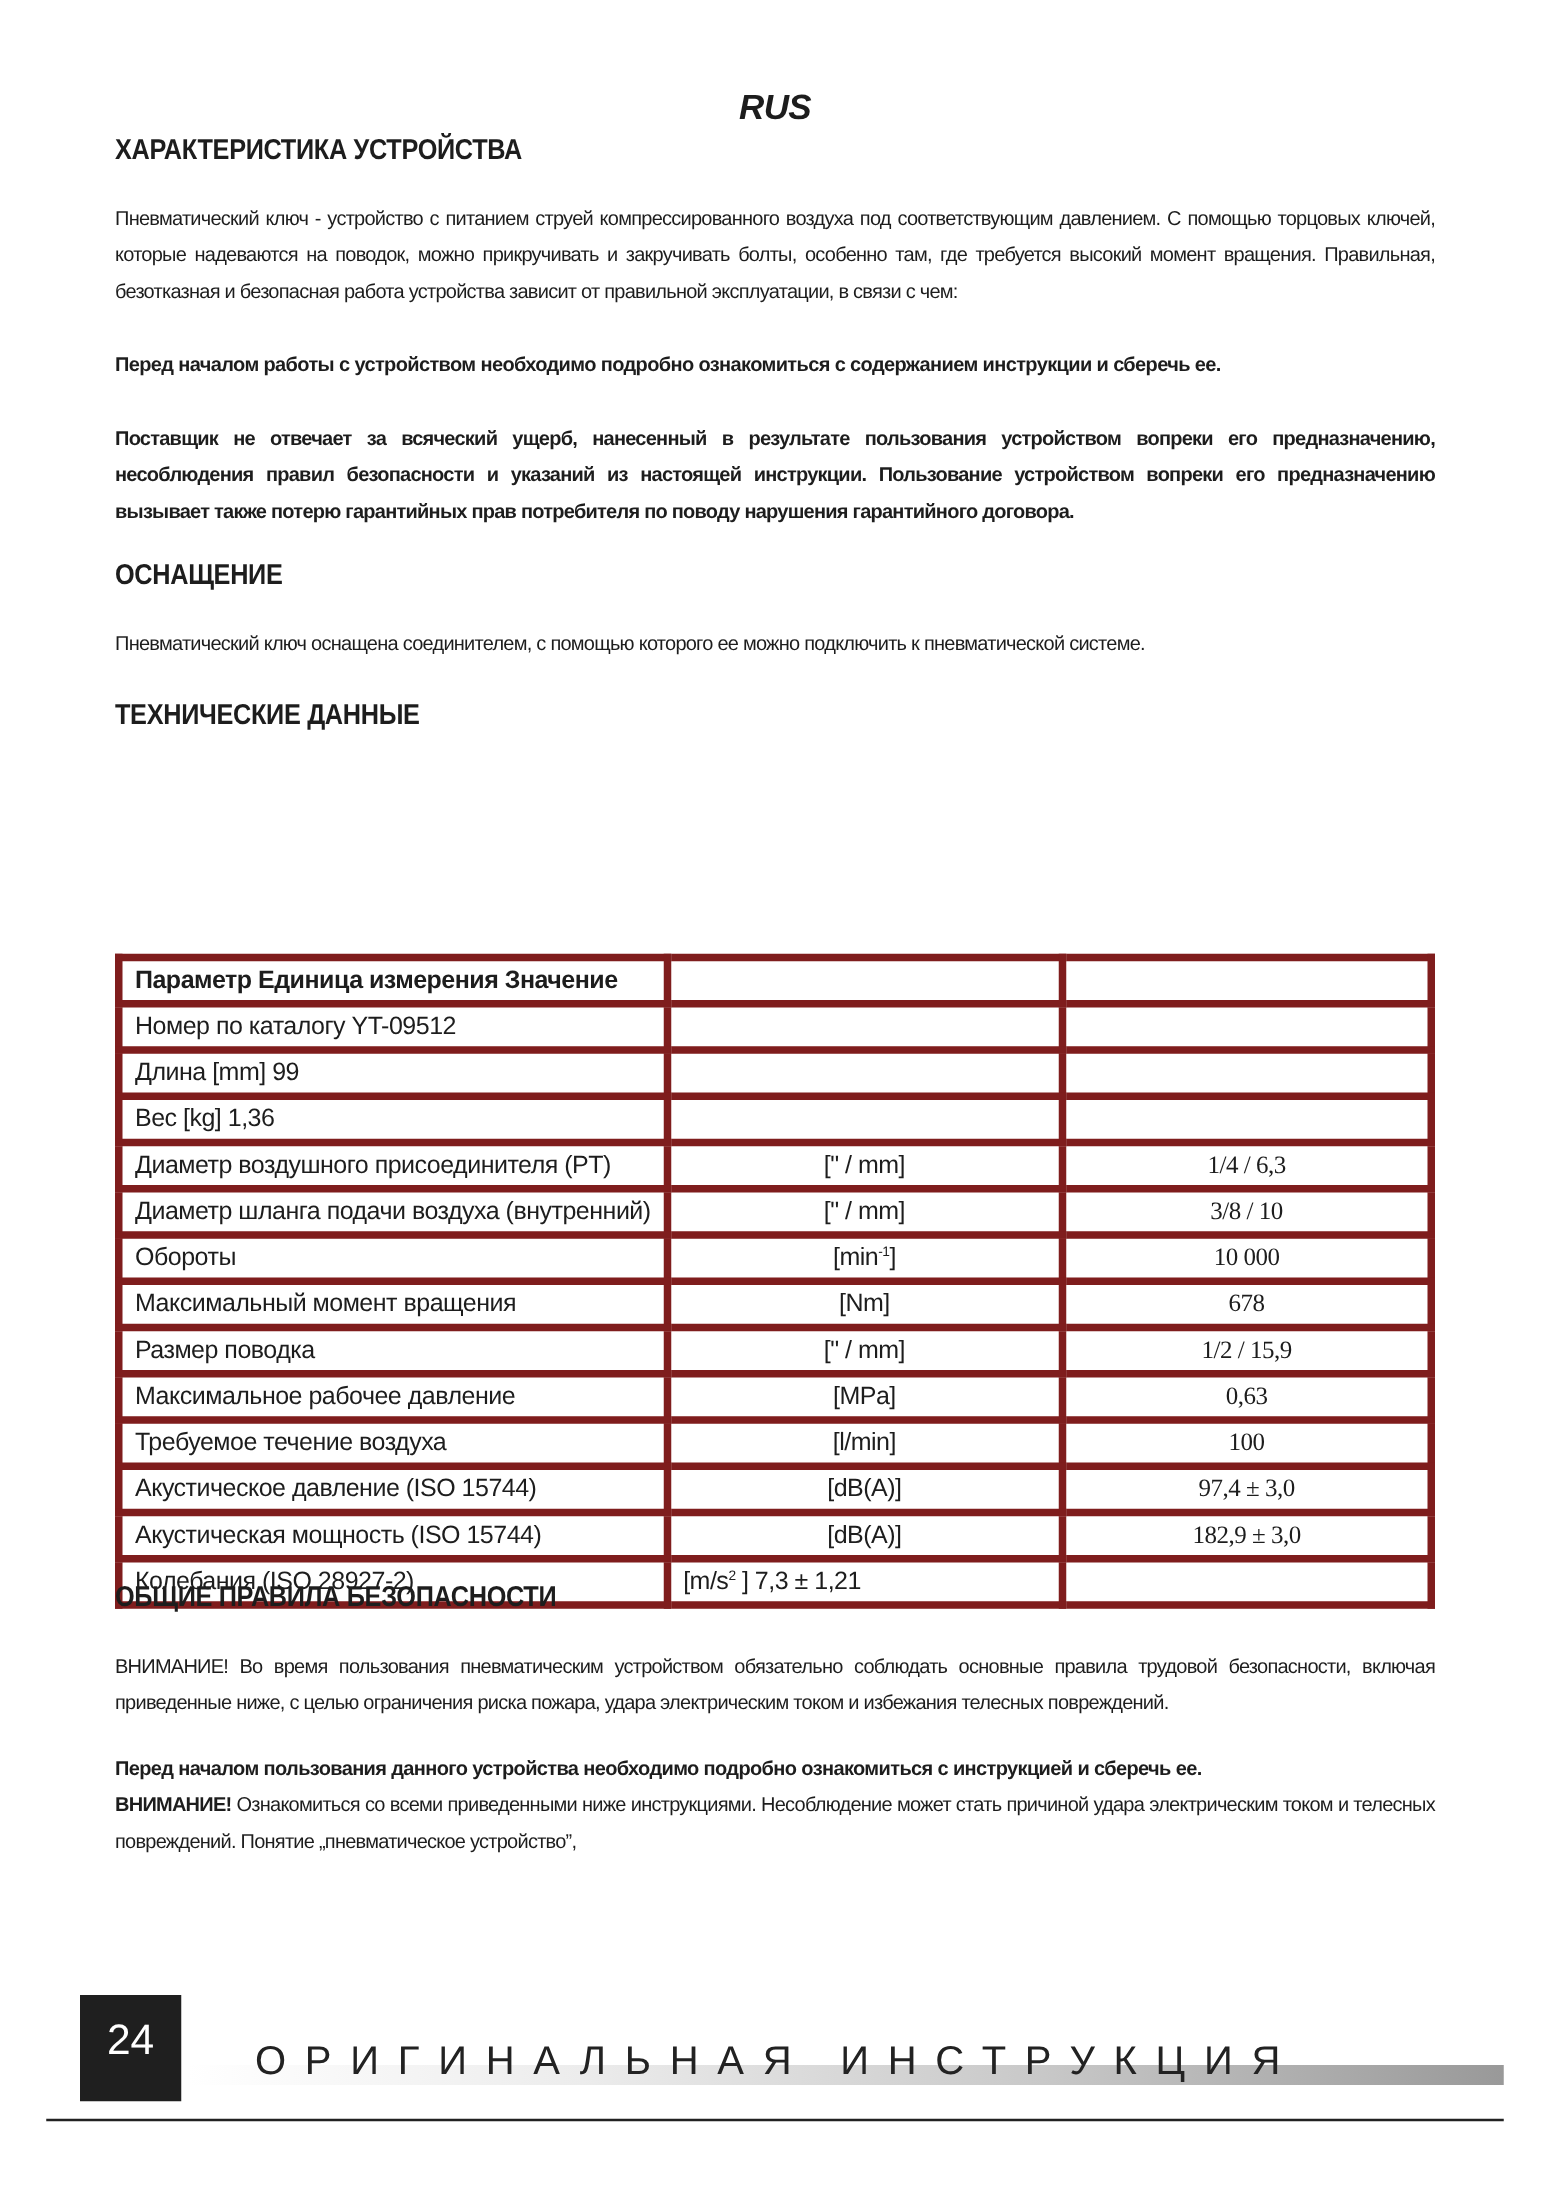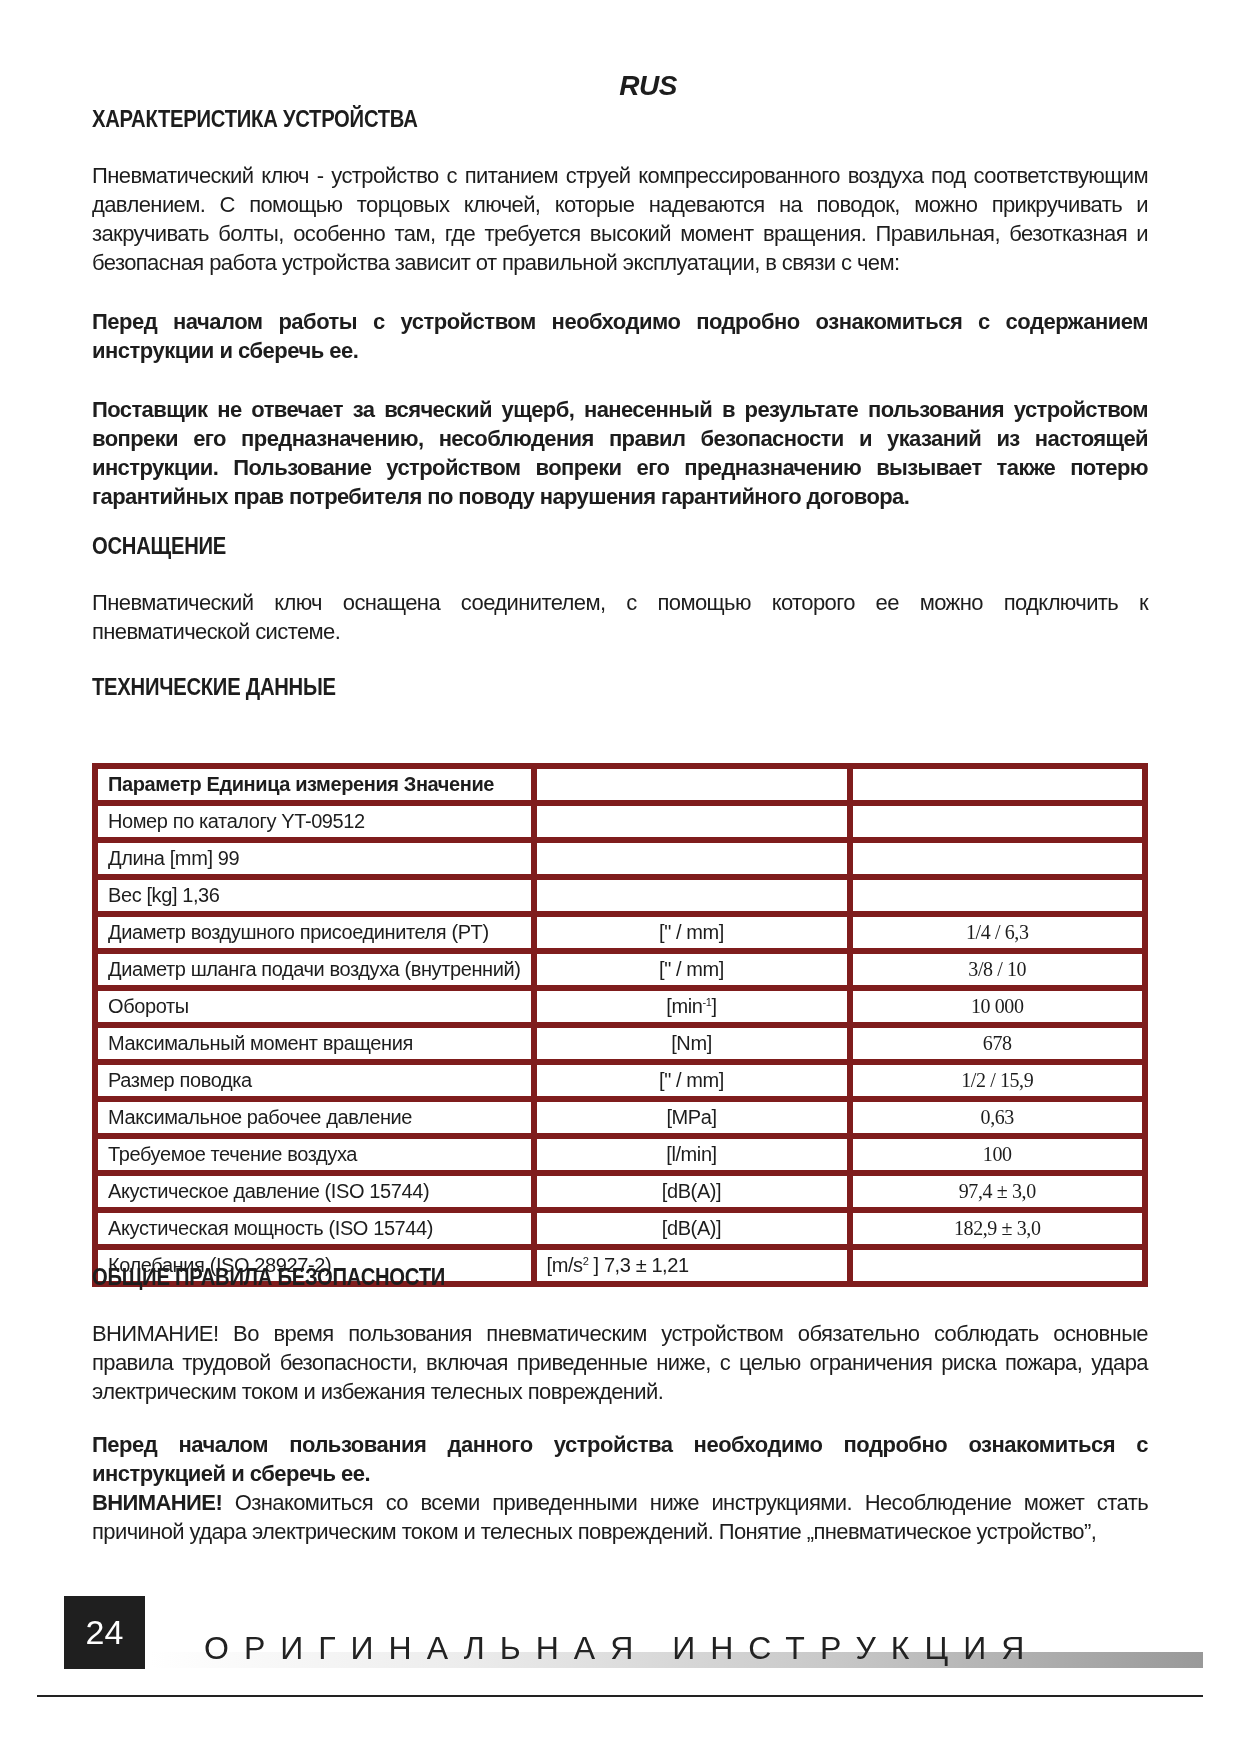--- a/index.html
+++ b/index.html
@@ -1,40 +1,40 @@
 <!DOCTYPE html>
 <html><head>
 <meta charset="utf-8">
 <style>
   html, body { margin: 0; padding: 0; background: #ffffff; }
   body { width: 1241px; height: 1754px; position: relative; overflow: hidden;
          font-family: "Liberation Sans", sans-serif; color: #1d1d1d; }
   .page { position: absolute; left: 0; top: 0; width: 1241px; height: 1754px; }
-  .lang { position: absolute; left: 588px; top: 70px; width: 120px; text-align: center;
+  .lang { position: absolute; left: 560px; top: 70px; width: 120px; text-align: center;
           font-weight: bold; font-style: italic; font-size: 28px; letter-spacing: -0.5px; }
   .content { position: absolute; left: 92px; top: 106px; width: 1056px; }
   h2 { font-size: 23px; font-weight: bold; margin: 0; letter-spacing: -0.3px;
        transform: scaleX(0.88); transform-origin: left; white-space: nowrap; }
-  p { margin: 0; font-size: 22px; line-height: 29px; text-align: justify;
+  p { margin: 0; font-size: 16px; line-height: 29px; text-align: justify;
       letter-spacing: -0.6px; }
   p.bold { font-weight: bold; letter-spacing: -0.5px; }
   .b { font-weight: bold; }
   .s1 { margin-top: 28px; }
   .s2 { margin-top: 30px; font-weight: bold; }
 
   table.spec { position: absolute; left: 92px; top: 763px; width: 1056px;
                border-collapse: collapse; font-size: 20px; letter-spacing: -0.4px; }
   table.spec td { border: 6px solid #7f1d1d; height: 31px; padding: 0 10px; white-space: nowrap; }
   table.spec td.c1 { width: 412px; }
   table.spec td.c2 { width: 290px; text-align: center; }
   table.spec td.c3 { text-align: center; font-family: Liberation Serif, serif; }
   table.spec tr.head td.c1 { font-weight: bold; }
   sup { font-size: 11px; vertical-align: 7px; }
 
-  .footer-num { position: absolute; left: 64px; top: 1596px; width: 81px; height: 73px;
+  .footer-num { position: absolute; left: 64px; top: 1596px; width: 81px; height: 85px;
                 background: #1f1f1f; color: #fff; font-size: 34px; text-align: center;
                 line-height: 73px; }
   .footer-band { position: absolute; left: 150px; top: 1652px; width: 1053px; height: 16px;
                  background: linear-gradient(to right, #ffffff 0%, #ececec 30%, #c8c8c8 65%, #999999 100%); }
   .footer-title { position: absolute; left: 204px; top: 1630px; font-size: 32px;
                   letter-spacing: 15px; color: #222; white-space: nowrap; }
   .footer-rule { position: absolute; left: 37px; top: 1695px; width: 1166px; height: 2px; background: #222; }
 </style>
 </head>
 <body>

